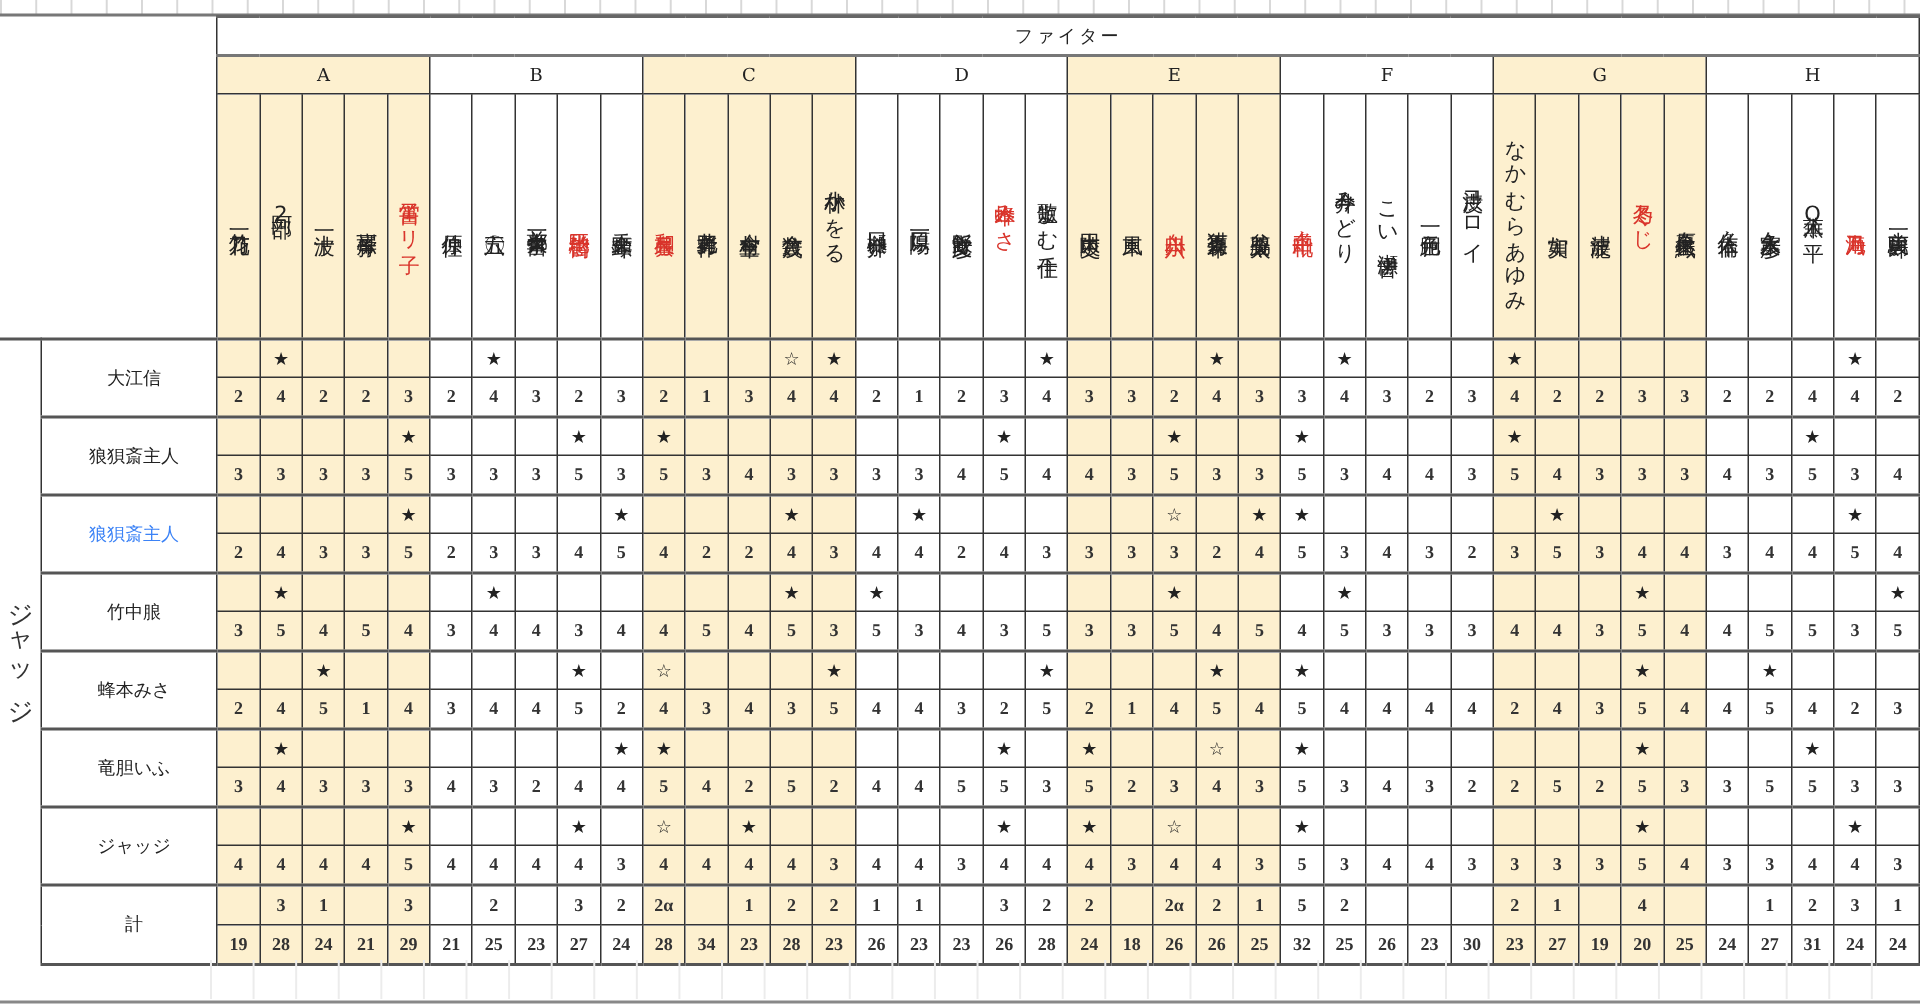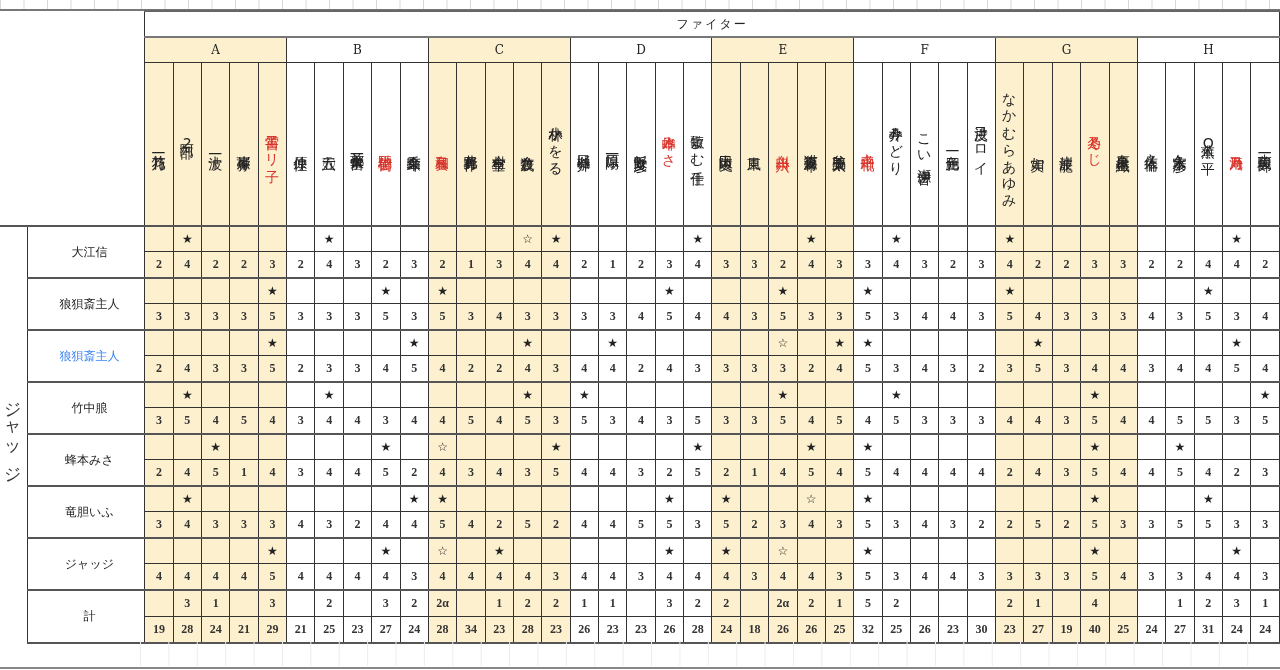--- a/index.html
+++ b/index.html
@@ -812,21 +812,21 @@
         <td class="num-cell gA">26</td>
         <td class="num-cell gA">25</td>
         <td class="num-cell gB">32</td>
         <td class="num-cell gB">25</td>
         <td class="num-cell gB">26</td>
         <td class="num-cell gB">23</td>
         <td class="num-cell gB">30</td>
         <td class="num-cell gA">23</td>
         <td class="num-cell gA">27</td>
         <td class="num-cell gA">19</td>
-        <td class="num-cell gA">40</td>
+        <td class="num-cell gA">20</td>
         <td class="num-cell gA">25</td>
         <td class="num-cell gB">24</td>
         <td class="num-cell gB">27</td>
         <td class="num-cell gB">31</td>
         <td class="num-cell gB">24</td>
         <td class="num-cell gB">24</td>
       </tr>
     </tbody>
 </table>
 

